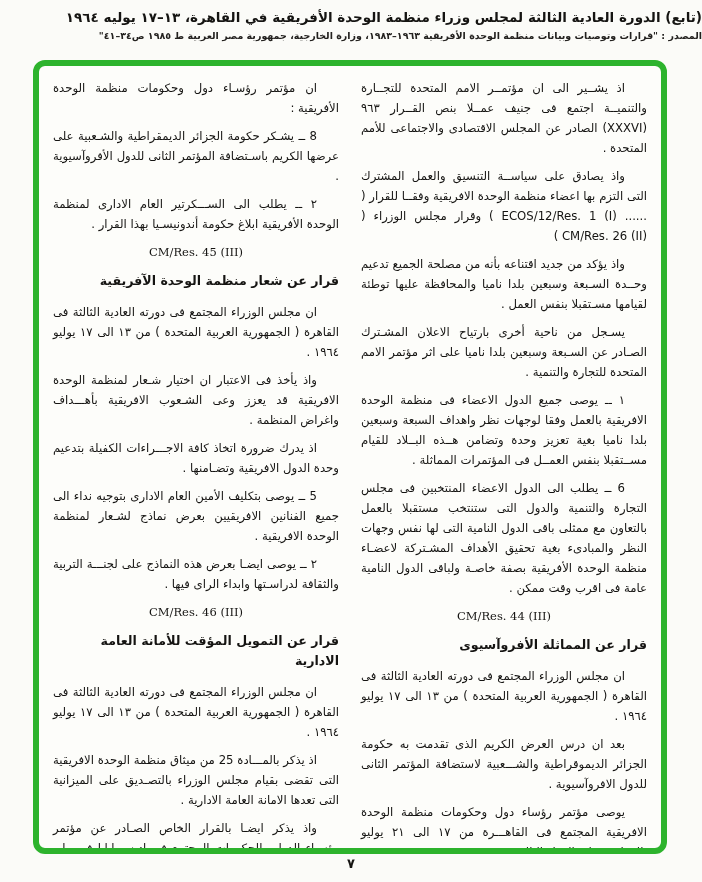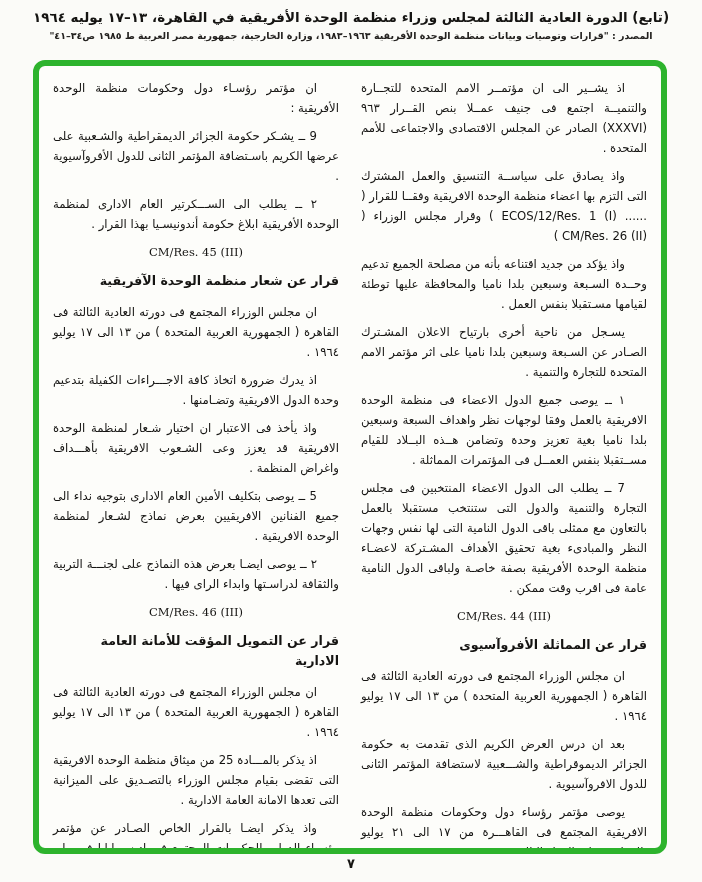--- a/index.html
+++ b/index.html
@@ -2,21 +2,21 @@
 <html lang="ar"><head>
 <meta charset="utf-8">
 <style>
   html,body{margin:0;padding:0;}
   body{
     width:702px;height:882px;position:relative;
     background:#fbfbf8;color:#151412;
     font-family:"DejaVu Sans",sans-serif;
     overflow:hidden;
   }
-  .hdr{direction:rtl;text-align:center;}
+  .hdr{direction:rtl;}
   .hdr-title{font-weight:bold;font-size:13.5px;margin-top:9px;letter-spacing:0;}
   .hdr-source{font-weight:bold;font-size:9.5px;margin-top:5px;color:#23211f;}
   .green-box{
     position:absolute;left:33px;top:60px;width:622px;height:782px;
     border:6px solid #2db32d;border-radius:12px;
     background:#fdfdfa;overflow:hidden;
   }
   .cols{display:flex;direction:rtl;gap:22px;padding:12px 14px 8px 14px;}
   .col{
     flex:1;min-width:0;direction:rtl;
@@ -49,37 +49,37 @@
 
   <div class="green-box" style="border-color: rgb(45, 179, 45);">
     <div class="cols">
 
       <section class="col">
         <p class="para">اذ يشــير الى ان مؤتمــر الامم المتحدة للتجــارة والتنميــة اجتمع فى جنيف عمــلا بنص القــرار ٩٦٣ (XXXVI) الصادر عن المجلس الاقتصادى والاجتماعى للأمم المتحدة .</p>
         <p class="para">واذ يصادق على سياســة التنسيق والعمل المشترك التى التزم بها اعضاء منظمة الوحدة الافريقية وفقــا للقرار ( ...... ECOS/12/Res. 1 (I) ) وقرار مجلس الوزراء ( CM/Res. 26 (II) )</p>
         <p class="para">واذ يؤكد من جديد اقتناعه بأنه من مصلحة الجميع تدعيم وحــدة السـبعة وسبعين بلدا ناميا والمحافظة عليها توطئة لقيامها مسـتقبلا بنفس العمل .</p>
         <p class="para">يسـجل من ناحية أخرى بارتياح الاعلان المشـترك الصـادر عن السـبعة وسبعين بلدا ناميا على اثر مؤتمر الامم المتحدة للتجارة والتنمية .</p>
         <p class="para">١ ــ يوصى جميع الدول الاعضاء فى منظمة الوحدة الافريقية بالعمل وفقا لوجهات نظر واهداف السبعة وسبعين بلدا ناميا بغية تعزيز وحدة وتضامن هــذه البــلاد للقيام مســتقبلا بنفس العمــل فى المؤتمرات المماثلة .</p>
-        <p class="para">7 ــ يطلب الى الدول الاعضاء المنتخبين فى مجلس التجارة والتنمية والدول التى ستنتخب مستقبلا بالعمل بالتعاون مع ممثلى باقى الدول النامية التى لها نفس وجهات النظر والمبادىء بغية تحقيق الأهداف المشـتركة لاعضـاء منظمة الوحدة الأفريقية بصفة خاصـة ولباقى الدول النامية عامة فى اقرب وقت ممكن .</p>
+        <p class="para">6 ــ يطلب الى الدول الاعضاء المنتخبين فى مجلس التجارة والتنمية والدول التى ستنتخب مستقبلا بالعمل بالتعاون مع ممثلى باقى الدول النامية التى لها نفس وجهات النظر والمبادىء بغية تحقيق الأهداف المشـتركة لاعضـاء منظمة الوحدة الأفريقية بصفة خاصـة ولباقى الدول النامية عامة فى اقرب وقت ممكن .</p>
         <p class="ref">CM/Res. 44 (III)</p>
         <h3 class="col-heading">قرار عن المماثلة الأفروآسيوى</h3>
         <p class="para">ان مجلس الوزراء المجتمع فى دورته العادية الثالثة فى القاهرة ( الجمهورية العربية المتحدة ) من ١٣ الى ١٧ يوليو ١٩٦٤ .</p>
         <p class="para">بعد ان درس العرض الكريم الذى تقدمت به حكومة الجزائر الديموقراطية والشـــعبية لاستضافة المؤتمر الثانى للدول الافروآسيوية .</p>
         <p class="para">يوصى مؤتمر رؤساء دول وحكومات منظمة الوحدة الافريقية المجتمع فى القاهـــرة من ١٧ الى ٢١ يوليو بالموافقة على القرار التالى :</p>
       </section>
 
       <section class="col">
         <p class="para">ان مؤتمر رؤسـاء دول وحكومات منظمة الوحدة الأفريقية :</p>
-        <p class="para">9 ــ يشـكر حكومة الجزائر الديمقراطية والشـعبية على عرضها الكريم باسـتضافة المؤتمر الثانى للدول الأفروآسيوية .</p>
+        <p class="para">8 ــ يشـكر حكومة الجزائر الديمقراطية والشـعبية على عرضها الكريم باسـتضافة المؤتمر الثانى للدول الأفروآسيوية .</p>
         <p class="para">٢ ــ يطلب الى الســـكرتير العام الادارى لمنظمة الوحدة الأفريقية ابلاغ حكومة أندونيسـيا بهذا القرار .</p>
         <p class="ref">CM/Res. 45 (III)</p>
         <h3 class="col-heading">قرار عن شعار منظمة الوحدة الآفريقية</h3>
         <p class="para">ان مجلس الوزراء المجتمع فى دورته العادية الثالثة فى القاهرة ( الجمهورية العربية المتحدة ) من ١٣ الى ١٧ يوليو ١٩٦٤ .</p>
+        <p class="para">واذ يأخذ فى الاعتبار ان اختيار شـعار لمنظمة الوحدة الافريقية قد يعزز وعى الشـعوب الافريقية بأهـــداف واغراض المنظمة .</p>
         <p class="para">اذ يدرك ضرورة اتخاذ كافة الاجـــراءات الكفيلة بتدعيم وحدة الدول الافريقية وتضـامنها .</p>
-        <p class="para">واذ يأخذ فى الاعتبار ان اختيار شـعار لمنظمة الوحدة الافريقية قد يعزز وعى الشـعوب الافريقية بأهـــداف واغراض المنظمة .</p>
         <p class="para">5 ــ يوصى بتكليف الأمين العام الادارى بتوجيه نداء الى جميع الفنانين الافريقيين بعرض نماذج لشـعار لمنظمة الوحدة الافريقية .</p>
         <p class="para">٢ ــ يوصى ايضـا بعرض هذه النماذج على لجنـــة التربية والثقافة لدراسـتها وابداء الراى فيها .</p>
         <p class="ref">CM/Res. 46 (III)</p>
         <h3 class="col-heading">قرار عن التمويل المؤقت للأمانة العامة الادارية</h3>
         <p class="para">ان مجلس الوزراء المجتمع فى دورته العادية الثالثة فى القاهرة ( الجمهورية العربية المتحدة ) من ١٣ الى ١٧ يوليو ١٩٦٤ .</p>
         <p class="para">اذ يذكر بالمـــادة 25 من ميثاق منظمة الوحدة الافريقية التى تقضى بقيام مجلس الوزراء بالتصـديق على الميزانية التى تعدها الامانة العامة الادارية .</p>
         <p class="para">واذ يذكر ايضـا بالقرار الخاص الصـادر عن مؤتمر رؤسـاء الدول والحكومات المجتمع فى اديس ابابا فى مايو ١٩٦٣ والذى عهد بالامانة العامة المؤقتة للحكومة الاثيوبية .</p>
         <p class="para">واذ يأخـــذ علما بقـــرار الحكومة الاثيوبية بتحمل مصروفات الامانة العامة المؤقتة أثناء الفترة الانتقالية.</p>
       </section>
 

